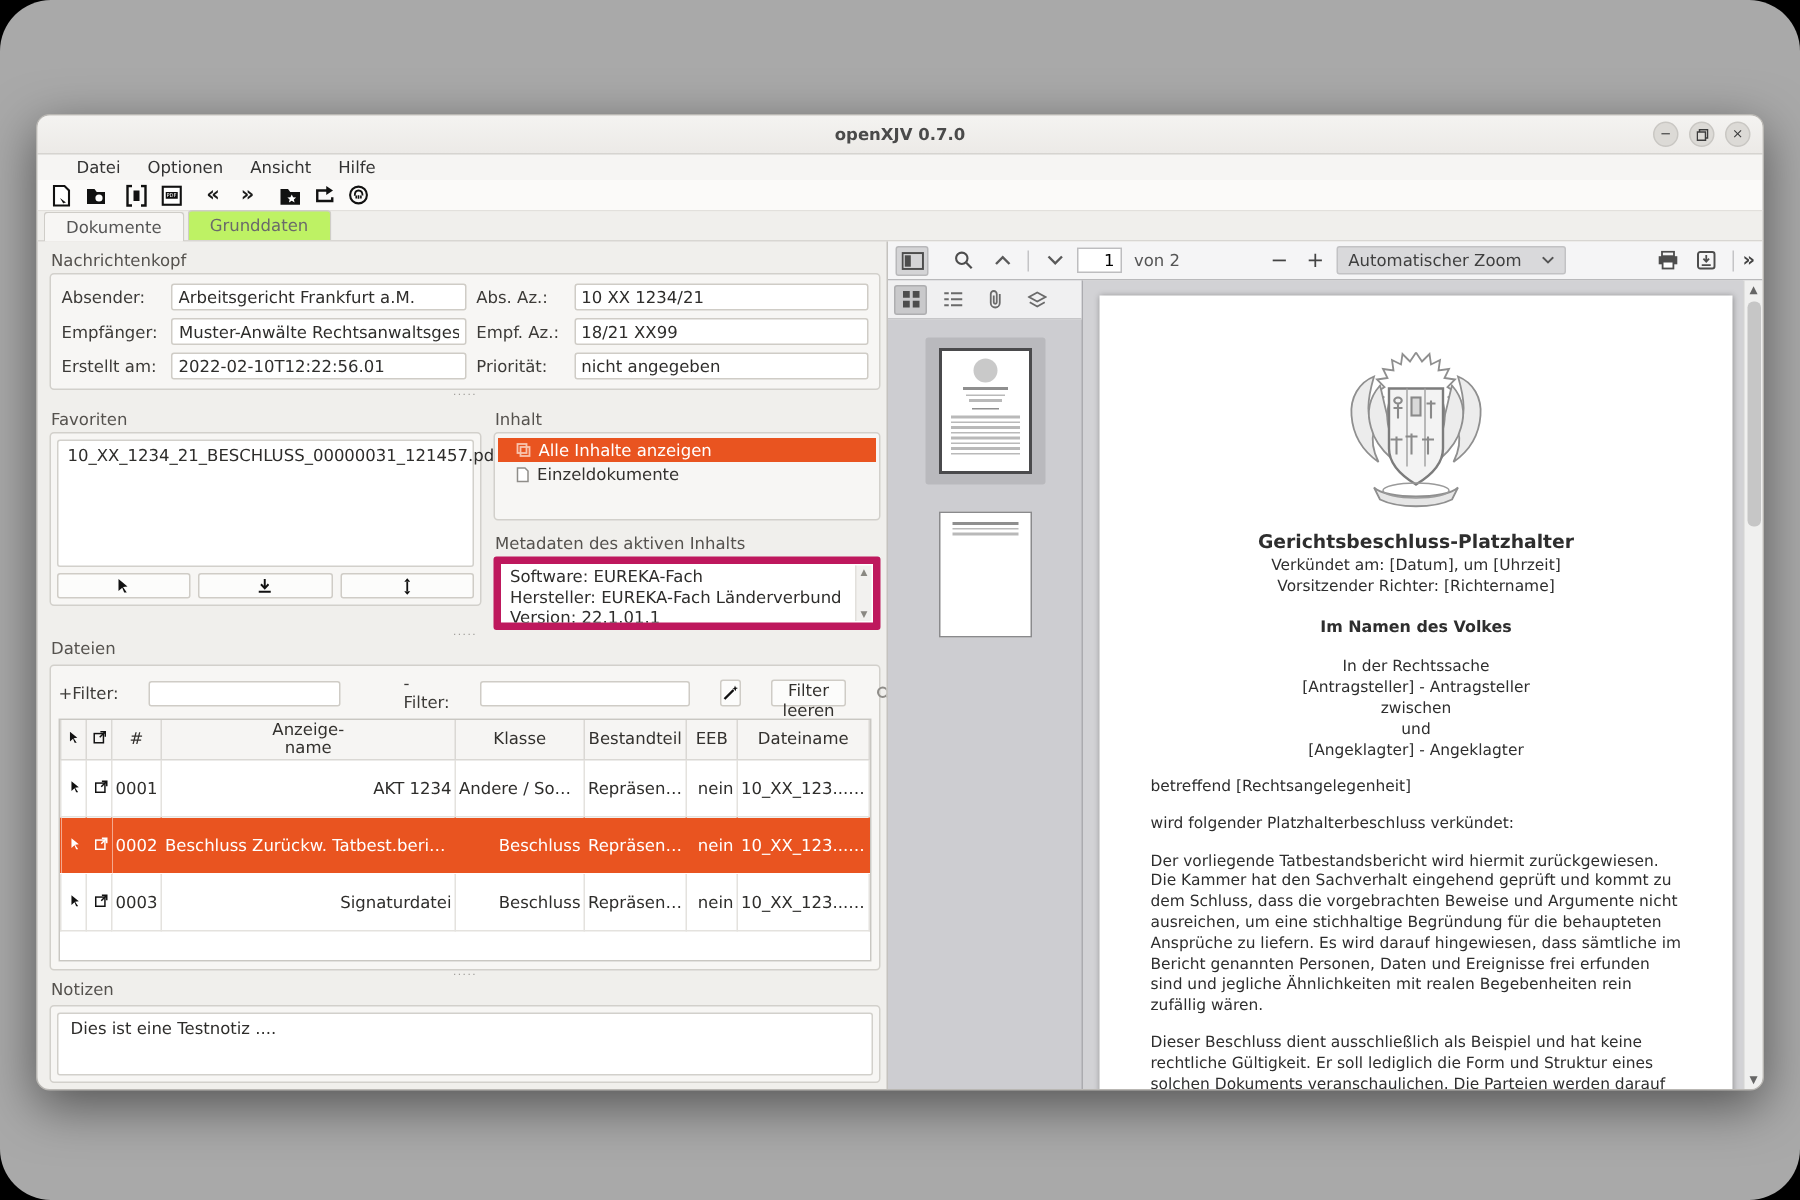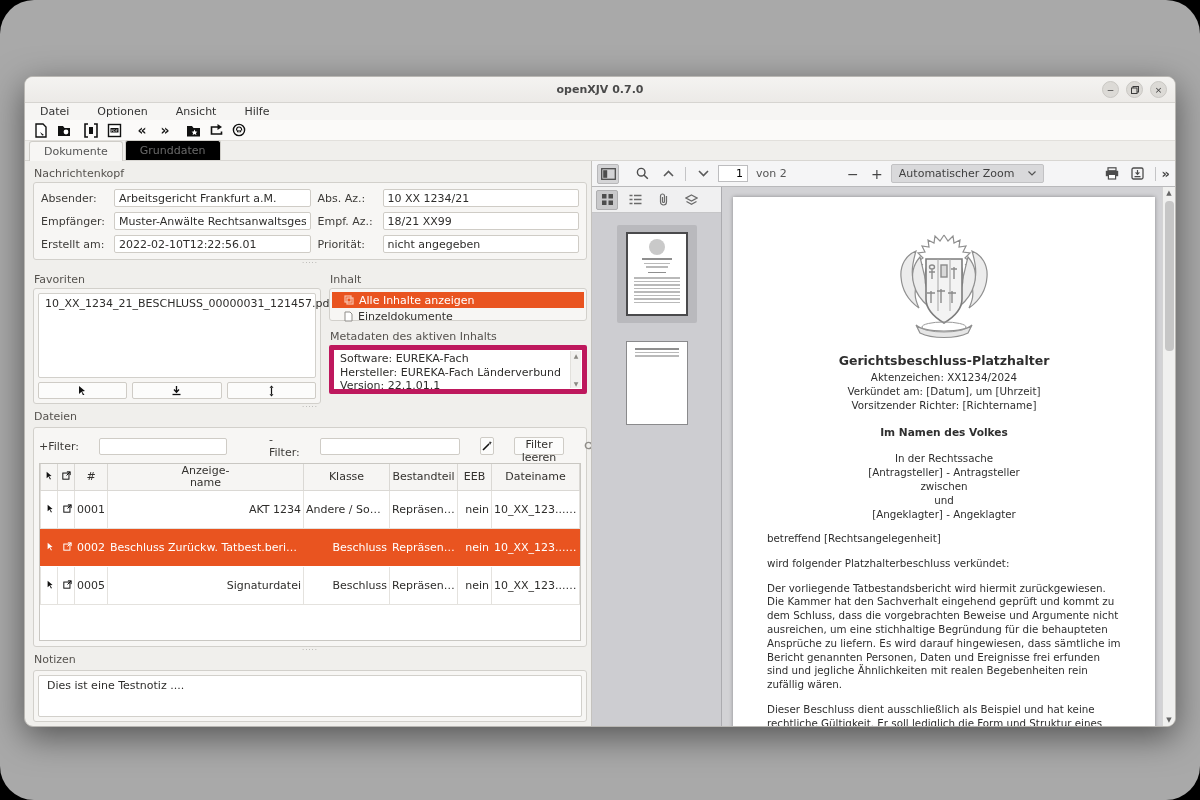--- a/index.html
+++ b/index.html
@@ -14,37 +14,37 @@
 
   
   .titlebar { height:26px; background:linear-gradient(#f4f3f1,#eceae7); border-bottom:1px solid #d6d4d0;
     display:flex; align-items:center; justify-content:center; position:relative; flex:none; }
   .titlebar .title { font-weight:bold; font-size:11px; color:#4a4a4a; }
   .win-controls { position:absolute; right:8px; top:4px; display:flex; gap:7px; }
   .win-btn { width:17px; height:17px; border-radius:50%; background:#dcdad6; border:1px solid #c9c7c3;
     display:flex; align-items:center; justify-content:center; font-size:9px; color:#3c3c3c; cursor:default; }
 
   
-  .menubar { height:17px; background:#f6f5f3; display:flex; align-items:center; padding-left:8px; gap:14px; flex:none; }
+  .menubar { height:17px; background:#f6f5f3; display:flex; align-items:center; padding-left:19px; gap:4px; flex:none; }
   .menu-item { padding:1px 7px; font-size:11px; color:#333; }
 
   
   .toolbar { height:21px; background:#fbfaf9; border-bottom:1px solid #e2e0dc; display:flex; align-items:center;
     padding-left:6px; gap:3px; flex:none; }
   .tbtn { width:20px; height:18px; display:flex; align-items:center; justify-content:center; }
   .tbtn svg { display:block; }
   .tb-chev { font-size:14px; font-weight:bold; color:#1a1a1a; line-height:1; }
 
   
   .tabbar { height:20px; background:#f0efec; display:flex; align-items:flex-end; padding-left:4px; flex:none;
     border-bottom:1px solid #d8d6d2; }
   .tab { padding:3px 14px 3px; font-size:11px; border:1px solid #cfcdc8; border-bottom:none;
     border-radius:3px 3px 0 0; margin-right:2px; }
   .tab.active { background:#f7f6f4; color:#555; position:relative; top:1px; }
-  .tab.inactive { background:#000000; color:#6a6a6a; }
+  .tab.inactive { background:#bef264; color:#6a6a6a; }
 
   
   .content { flex:1; display:flex; min-height:0; }
   .left-pane { width:566px; flex:none; padding:4px 4px 4px 8px; display:flex; flex-direction:column; overflow:hidden; }
 
   .sec-label { font-size:11px; color:#55524e; margin:2px 0 2px 1px; }
   .groupbox { border:1px solid #d2d0cb; border-radius:3px; background:#f7f6f4; }
 
   
   .kopf-box { padding:6px 7px; display:grid; grid-template-columns:66px 1fr 58px 1fr; gap:5px 7px; align-items:center; }
@@ -55,21 +55,21 @@
   .mid-row { display:flex; gap:8px; margin-top:5px; }
   .fav-col { width:288px; flex:none; display:flex; flex-direction:column; }
   .inh-col { flex:1; display:flex; flex-direction:column; }
 
   .fav-box { height:116px; padding:4px; display:flex; flex-direction:column; }
   .fav-list { flex:1; background:#fff; border:1px solid #d2d0cb; border-radius:2px; padding:3px 6px; font-size:11px; color:#2e2d2b; }
   .fav-buttons { display:flex; gap:5px; margin-top:4px; }
   .fav-btn { flex:1; height:17px; background:#fcfcfb; border:1px solid #cfccc6; border-radius:2px;
     display:flex; align-items:center; justify-content:center; }
 
-  .inhalt-box { height:33px; padding:3px 2px; }
+  .inhalt-box { height:59px; padding:3px 2px; }
   .inhalt-item { display:flex; align-items:center; gap:5px; height:16px; padding-left:12px; font-size:11px; }
   .inhalt-item.selected { background:#e95420; color:#fff; }
   .inhalt-item.plain { color:#33312e; }
 
   .meta-label { margin-top:9px; }
   .meta-box { height:49px; background:#fff; border:5px solid #be185d; border-radius:2px; position:relative; overflow:hidden; }
   .meta-lines { padding:2px 14px 2px 6px; font-size:11px; line-height:13.5px; color:#2e2d2b; }
   .mini-scroll { position:absolute; right:1px; top:1px; bottom:1px; width:11px; background:#f2f1ef; border-left:1px solid #e2e0dc;
     display:flex; flex-direction:column; align-items:center; justify-content:space-between; font-size:6px; color:#8a8882; padding:1px 0; }
 
@@ -402,21 +402,21 @@
                 <td>10_XX_123...21457.pdf</td>
               </tr>
               <tr>
                 <td><svg class="cell-ic" width="9" height="9" viewBox="0 0 11 11">
                         <path d="M2 1l6 5-3 .4L7.5 10 5.8 10 4.5 6.8 2 9z" fill="#111"></path>
                       </svg></td>
                 <td><svg class="cell-ic" width="9" height="9" viewBox="0 0 11 11">
                         <rect x="1" y="2.5" width="7.5" height="7.5" fill="none" stroke="#111" stroke-width="1.2"></rect>
                         <path d="M6 1h4v4M10 1L5.5 5.5" stroke="#111" stroke-width="1.2" fill="none"></path>
                       </svg></td>
-                <td>0005</td>
+                <td>0003</td>
                 <td>Signaturdatei</td>
                 <td>Beschluss</td>
                 <td>Repräsentat</td>
                 <td>nein</td>
                 <td>10_XX_123...pdf.PKCS7</td>
               </tr>
             </tbody>
               </table>
           </div>
         </div>
@@ -557,21 +557,20 @@
                   <path d="M46 40v10M43 43h6M46 36c1.5 0 2.5 1 2.5 2s-1 2-2.5 2-2.5-1-2.5-2 1-2 2.5-2z"></path>
                   <rect x="55" y="36" width="6" height="12" fill="#d9d9d9"></rect>
                   <path d="M68 38v12M65 40h6"></path>
                   <path d="M45 62v12M41 64h8M55 60v14M51 62h8M66 62v12M62 64h8"></path>
                 </g>
                 <path d="M30 96c8 8 48 8 56 0l-4 8c-12 6-36 6-48 0z" fill="#e6e6e6" stroke="#8f8f8f" stroke-width="1.2"></path>
                 <ellipse cx="58" cy="98" rx="22" ry="5" fill="none" stroke="#9a9a9a" stroke-width="1"></ellipse>
               </svg>
               <div class="doc-title">Gerichtsbeschluss-Platzhalter</div>
               <div class="doc-meta">
-                <div>Aktenzeichen: XX1234/2024</div>
                 <div>Verkündet am: [Datum], um [Uhrzeit]</div>
                 <div>Vorsitzender Richter: [Richtername]</div>
               </div>
               <div class="doc-h2">Im Namen des Volkes</div>
               <div class="doc-center">
                 <div>In der Rechtssache</div>
                 <div>[Antragsteller] - Antragsteller</div>
                 <div>zwischen</div>
                 <div>und</div>
                 <div>[Angeklagter] - Angeklagter</div>

